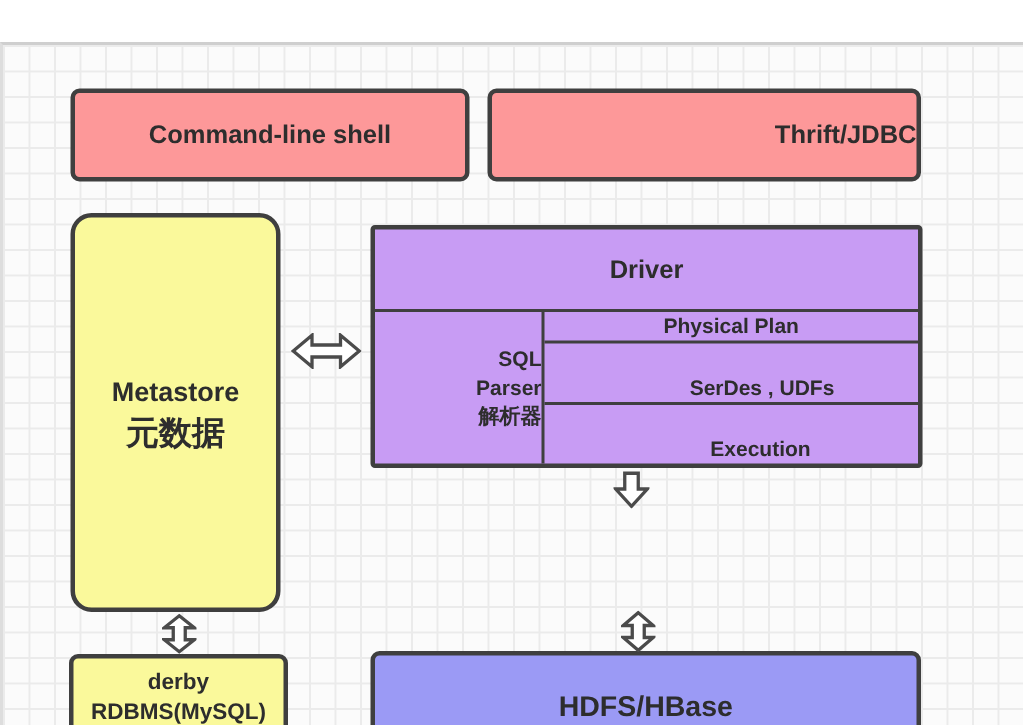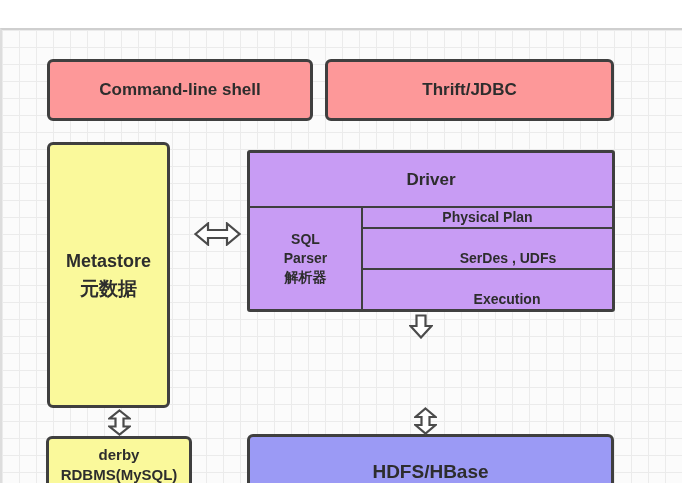--- a/index.html
+++ b/index.html
@@ -27,43 +27,43 @@
     border-radius: 6px;
     display: flex;
     flex-direction: column;
     align-items: center;
     justify-content: center;
     font-weight: 700;
     color: var(--text, #2d2d2d);
     text-align: center;
   }
   .box-cmd      { left:45px;  top:29px;  width:266px; height:62px; background:var(--pink,#fd9899); font-size:17px; }
-  .box-thrift   { left:323px; top:29px;  width:289px; height:62px; background:var(--pink,#fd9899); font-size:17px; }
-  .box-metastore{ left:45px;  top:112px; width:123px; height:266px; background:var(--yellow,#faf99b); font-size:18px; line-height:27px; }
-  .box-metastore .sub { font-size:19px; }
+  .box-thrift   { left:323px; top:29px;  width:289px; height:62px; background:var(--pink,#fd9899); font-size:17px;align-items:flex-end; }
+  .box-metastore{ left:45px;  top:112px; width:140px; height:266px; background:var(--yellow,#faf99b); font-size:18px; line-height:27px;border-radius:14px; }
+  .box-metastore .sub { font-size:22px; }
   .box-derby    { left:44px;  top:406px; width:146px; height:57px; background:var(--yellow,#faf99b); font-size:15px; line-height:20px; }
   .box-mapreduce{ left:245px; top:311px; width:367px; height:62px; background:var(--blue,#9b9af5); font-size:19px; }
   .box-hdfs     { left:245px; top:404px; width:367px; height:76px; background:var(--blue,#9b9af5); font-size:19px; }
 
   .box-driver {
     left:245px; top:120px; width:368px; height:162px;
     background:var(--purple,#c89cf4);
     border-radius:3px;
     display:block; padding:0;
   }
   .driver-header {
     height:53px;
     border-bottom:2px solid var(--border,#3f3f3f);
     display:flex; align-items:center; justify-content:center;
     font-size:17px; font-weight:700;
   }
   .driver-body { display:flex; height:calc(100% - 55px); }
   .dcol {
     box-sizing:border-box;
-    display:flex; flex-direction:column; align-items:center; justify-content:center;
+    display:flex; flex-direction:column; align-items:flex-end; justify-content:center;
     font-size:14px; font-weight:700; line-height:19px;
   }
   .dcol-1 { width:113px; border-right:2px solid var(--border,#3f3f3f); }
   .dcol-2 { width:110px; border-right:2px solid var(--border,#3f3f3f); }
   .dcol-3 { flex:1; justify-content:stretch; align-items:stretch;gap:20px; }
   .drow {
     box-sizing:border-box;
     display:flex; align-items:center; justify-content:center;
     font-size:14px; font-weight:700;
   }

